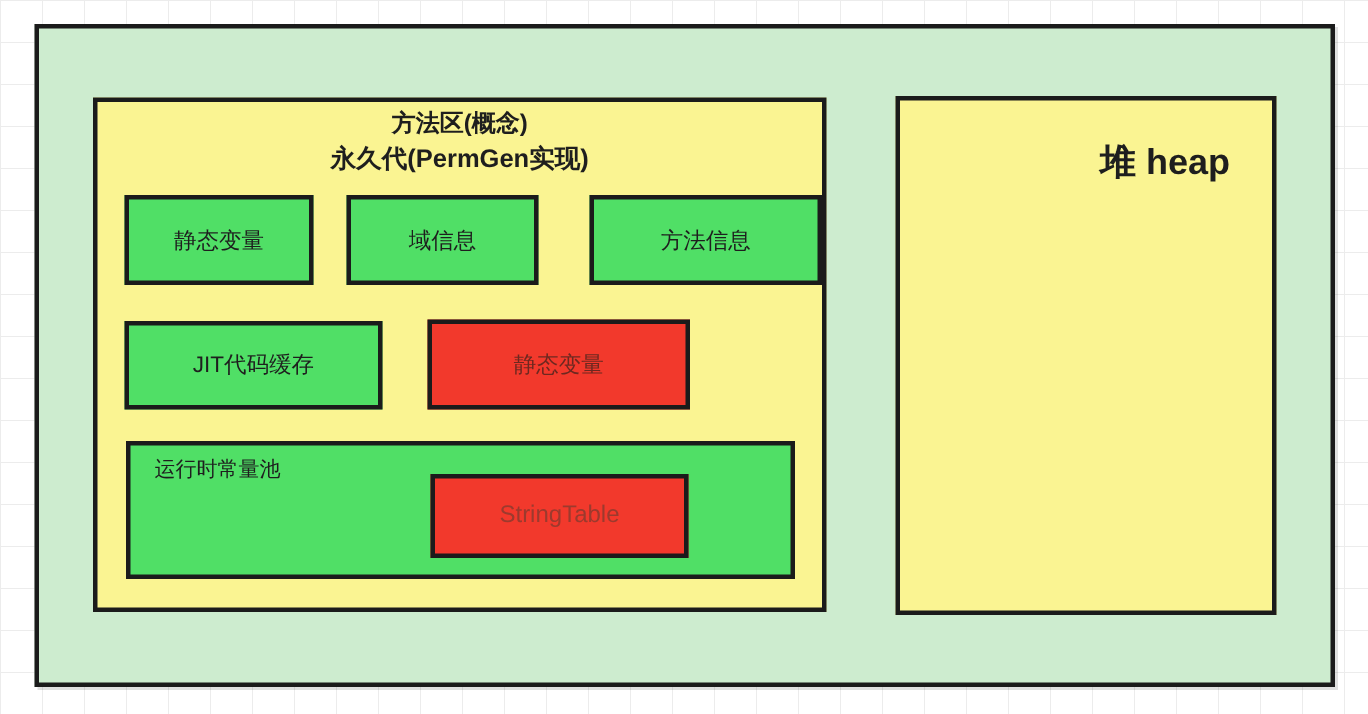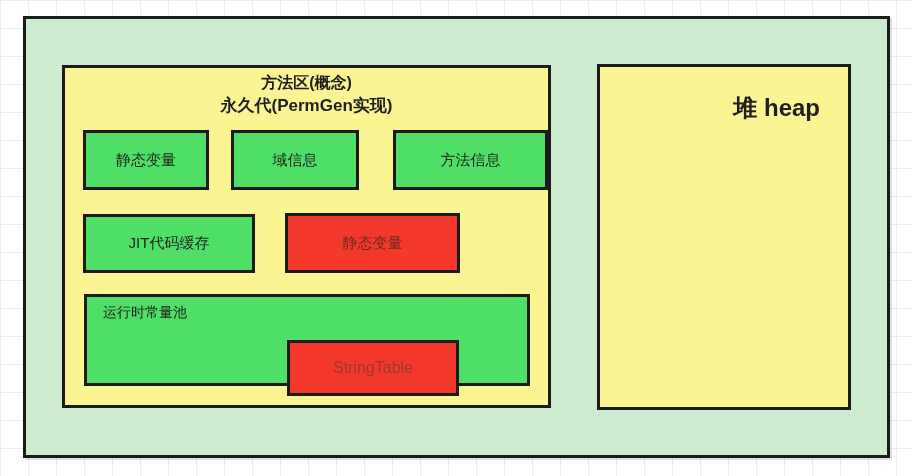--- a/index.html
+++ b/index.html
@@ -79,21 +79,21 @@
   }
   .runtime-pool-label{
     position:absolute;left:16px;top:7px;
     font-size:14px;color:var(--text-dark);
   }
   .string-table{
     position:absolute;left:200px;top:19px;width:172px;height:56px;
     background:var(--box-red);
     border:3px solid var(--border-dark);
     display:flex;align-items:center;justify-content:center;
-    font-size:16px;color:var(--red-box-text);margin-top:24px;
+    font-size:16px;color:var(--red-box-text);
   }
 </style>
 </head>
 <body>
 
 <div class="canvas">
 
   <div class="outer-container"></div>
 
   <div class="permgen-box"></div>

